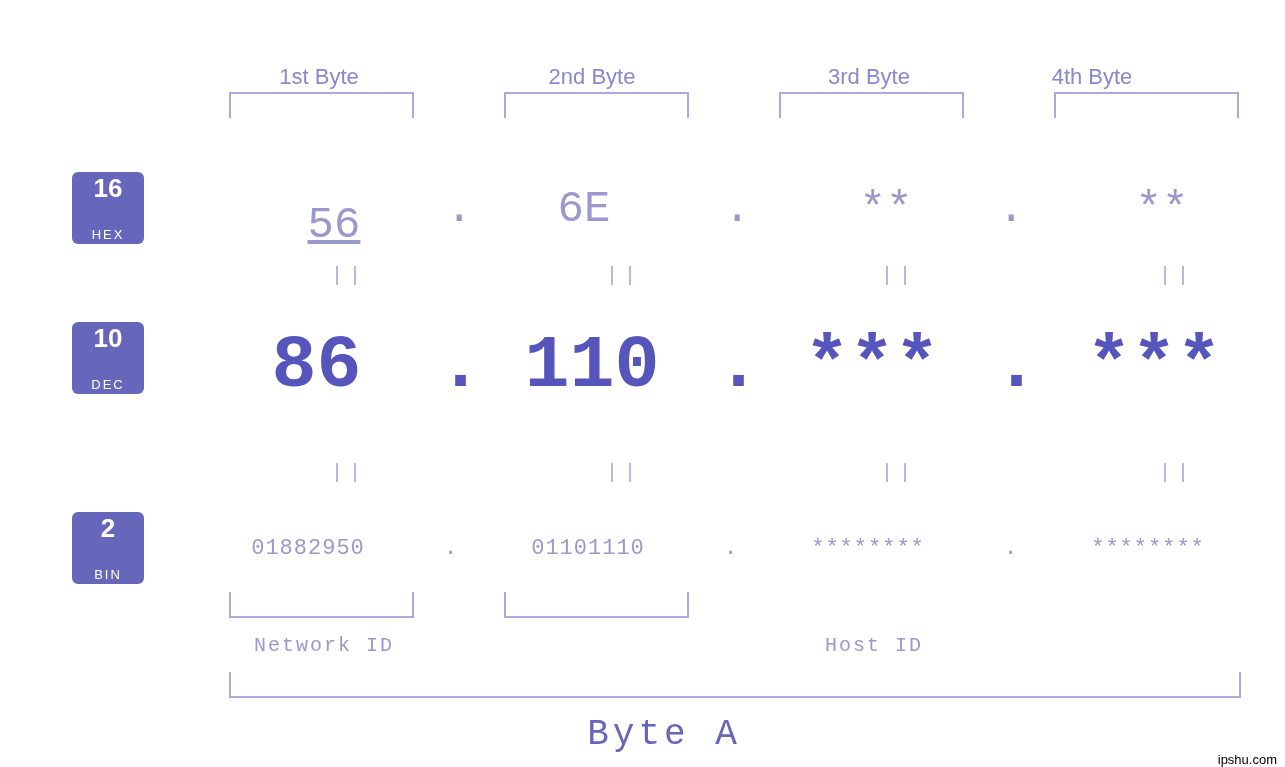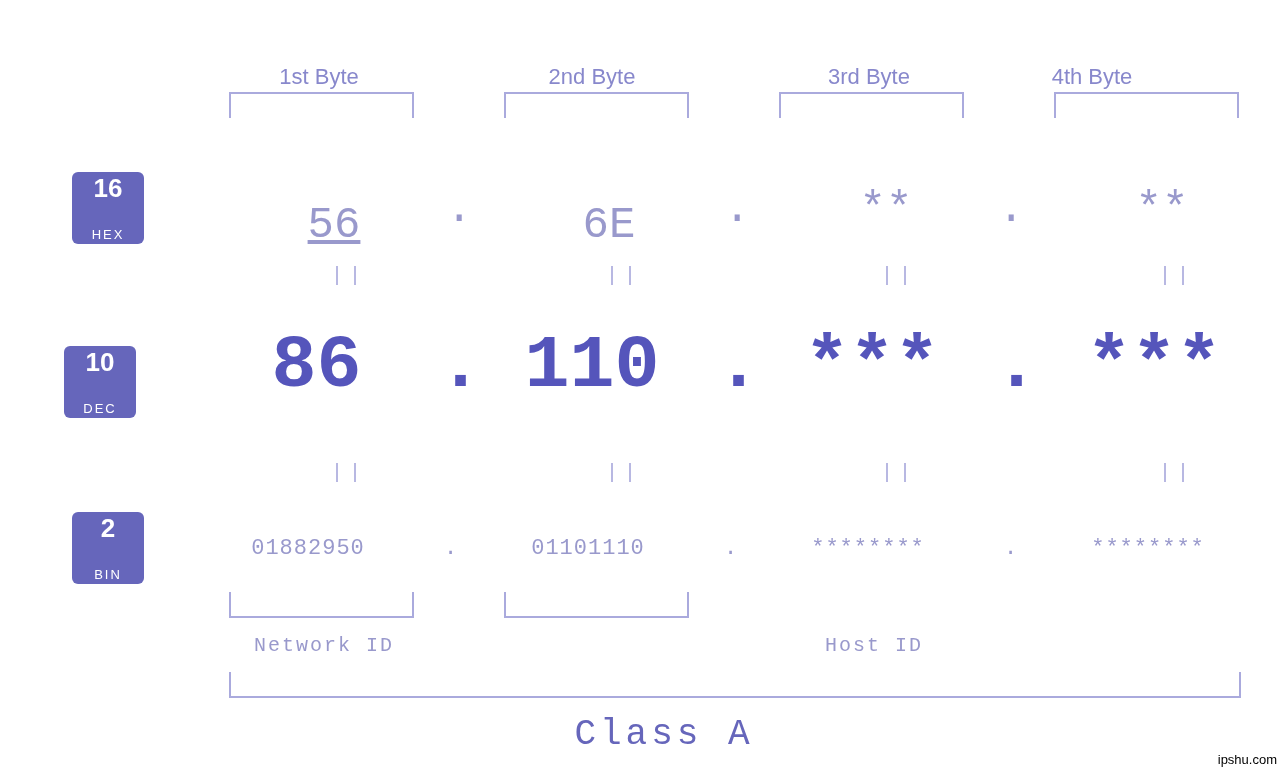--- a/index.html
+++ b/index.html
@@ -114,34 +114,34 @@
   <div class="bracket-h" style="left:480px; top:68px; width:185px; height:14px;"></div>
   <div class="bracket-h" style="left:755px; top:68px; width:185px; height:14px;"></div>
   <div class="bracket-h" style="left:1030px; top:68px; width:185px; height:14px;"></div>
 
   <div class="badge-box" style="left:48px; top:148px;">
     <span class="bnum">16</span>
     <span class="blbl">HEX</span>
   </div>
 
   <div class="val medium" style="left:230px; top:164px; width:160px;text-decoration:underline;">56</div>
-  <div class="val medium" style="left:505px; top:148px; width:160px;margin-top:16px;">6E</div>
+  <div class="val medium" style="left:480px; top:148px; width:160px;">6E</div>
   <div class="val medium" style="left:782px; top:148px; width:160px;">**</div>
   <div class="val medium" style="left:1058px; top:148px; width:160px;">**</div>
 
   <div class="val medium" style="left:410px; top:148px; width:40px;">.</div>
   <div class="val medium" style="left:688px; top:148px; width:40px;">.</div>
   <div class="val medium" style="left:962px; top:148px; width:40px;">.</div>
 
   <div class="val eq" style="left:270px; top:228px; width:110px;">||</div>
   <div class="val eq" style="left:545px; top:228px; width:110px;">||</div>
   <div class="val eq" style="left:820px; top:228px; width:110px;">||</div>
   <div class="val eq" style="left:1098px; top:228px; width:110px;">||</div>
 
-  <div class="badge-box" style="left:40px; top:298px;margin-top:24px;">
+  <div class="badge-box" style="left:48px; top:298px;">
     <span class="bnum">10</span>
     <span class="blbl">DEC</span>
   </div>
 
   <div class="val large" style="left:200px; top:288px; width:185px;">86</div>
   <div class="val large" style="left:468px; top:288px; width:200px;">110</div>
   <div class="val large" style="left:748px; top:288px; width:200px;">***</div>
   <div class="val large" style="left:1030px; top:288px; width:200px;">***</div>
 
   <div class="val large" style="left:402px; top:288px; width:55px;">.</div>
@@ -169,17 +169,17 @@
 
   <div class="bracket-h-bot" style="left:205px; top:568px; width:185px; height:14px;"></div>
   <div class="bracket-h-bot" style="left:480px; top:568px; width:185px; height:14px;"></div>
 
   <div class="val" style="left:195px; top:598px; width:210px; font-size:20px; color:#9999cc; letter-spacing:2px; text-align:center;">Network ID</div>
 
   <div class="val" style="left:700px; top:598px; width:300px; font-size:20px; color:#9999cc; letter-spacing:2px; text-align:center;">Host ID</div>
 
   <div class="bracket-h-bot" style="left:205px; top:648px; width:1012px; height:16px;"></div>
 
-  <div class="val" style="left:400px; top:678px; width:480px; font-size:36px; color:#6666bb; letter-spacing:4px; text-align:center; font-family:'Courier New',Courier,monospace;">Class A</div>
+  <div class="val" style="left:400px; top:678px; width:480px; font-size:36px; color:#6666bb; letter-spacing:4px; text-align:center; font-family:'Courier New',Courier,monospace;">Byte A</div>
 
   <div class="val" style="right:20px; bottom:12px; left:auto; width:120px; font-size:13px; color:#000000; font-family:Arial,sans-serif; text-align:right;">ipshu.com</div>
 
 </div>
 
 </body></html>

